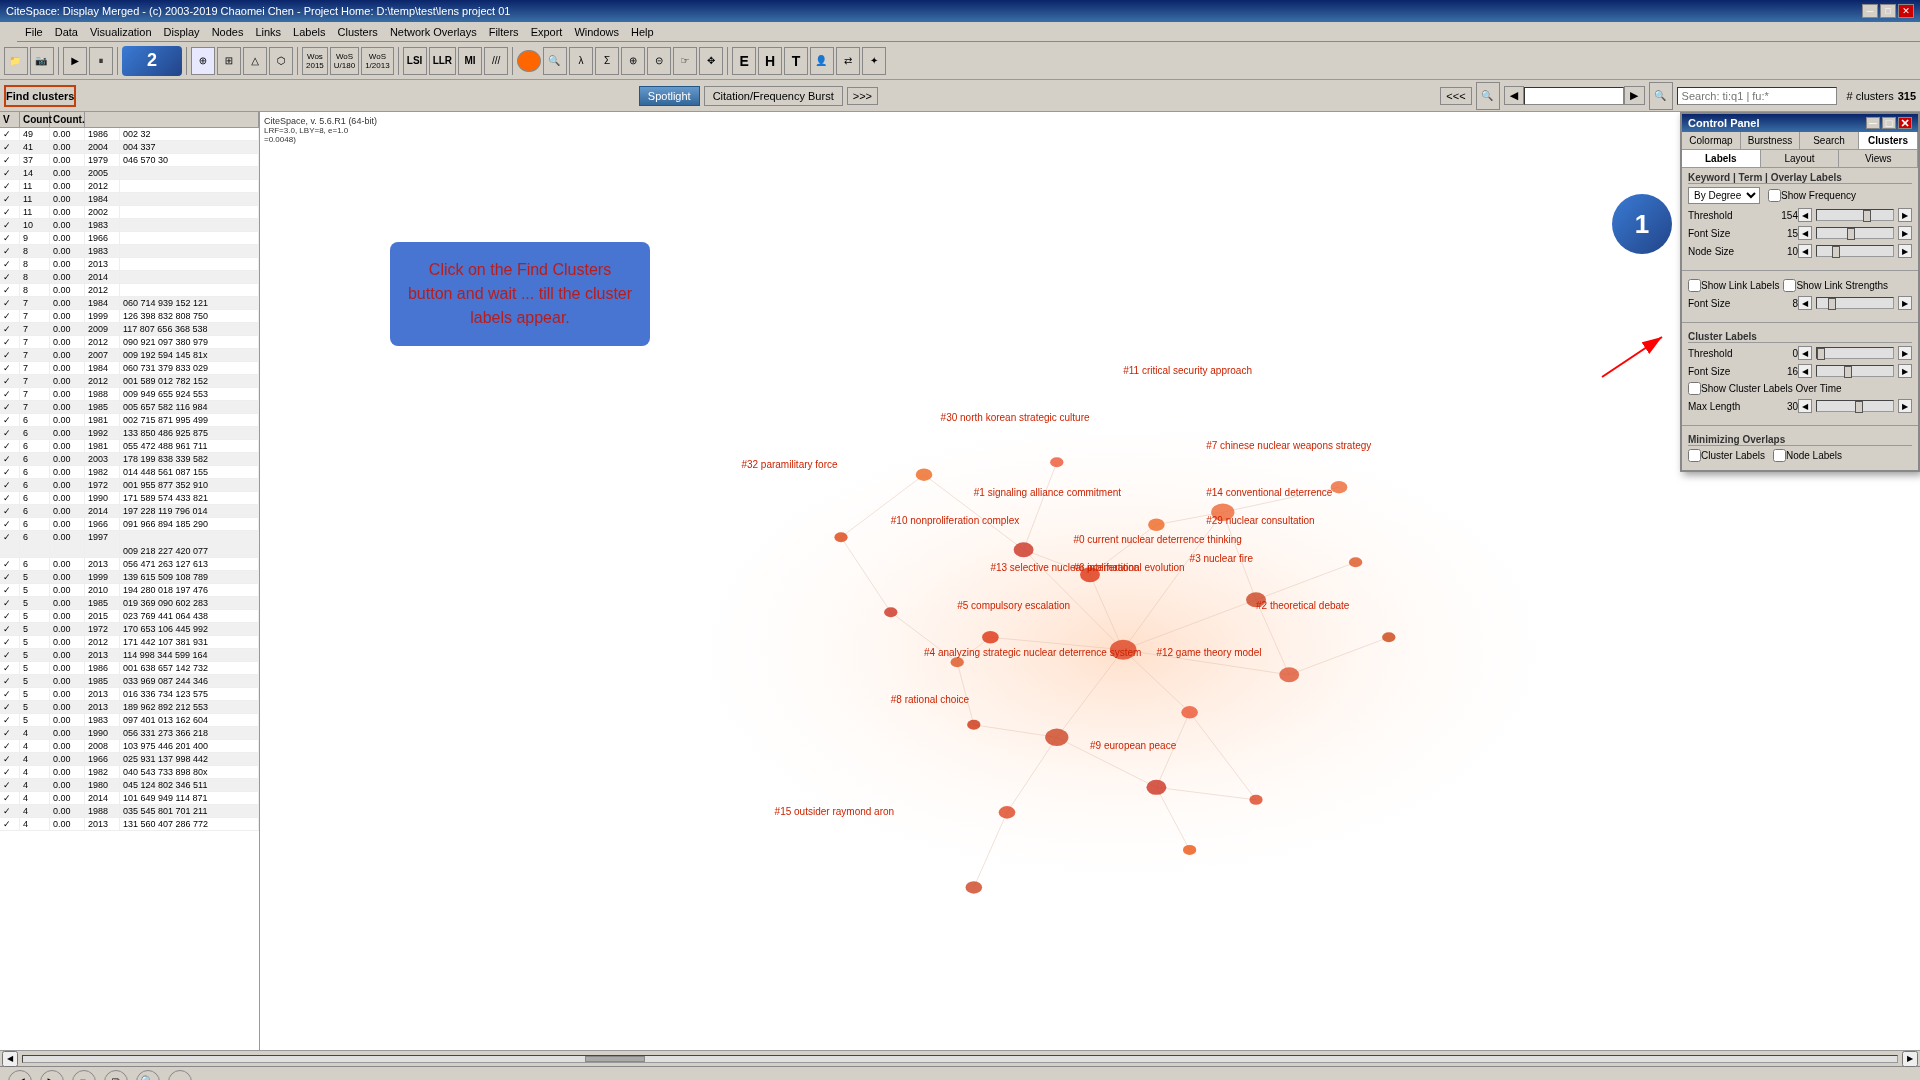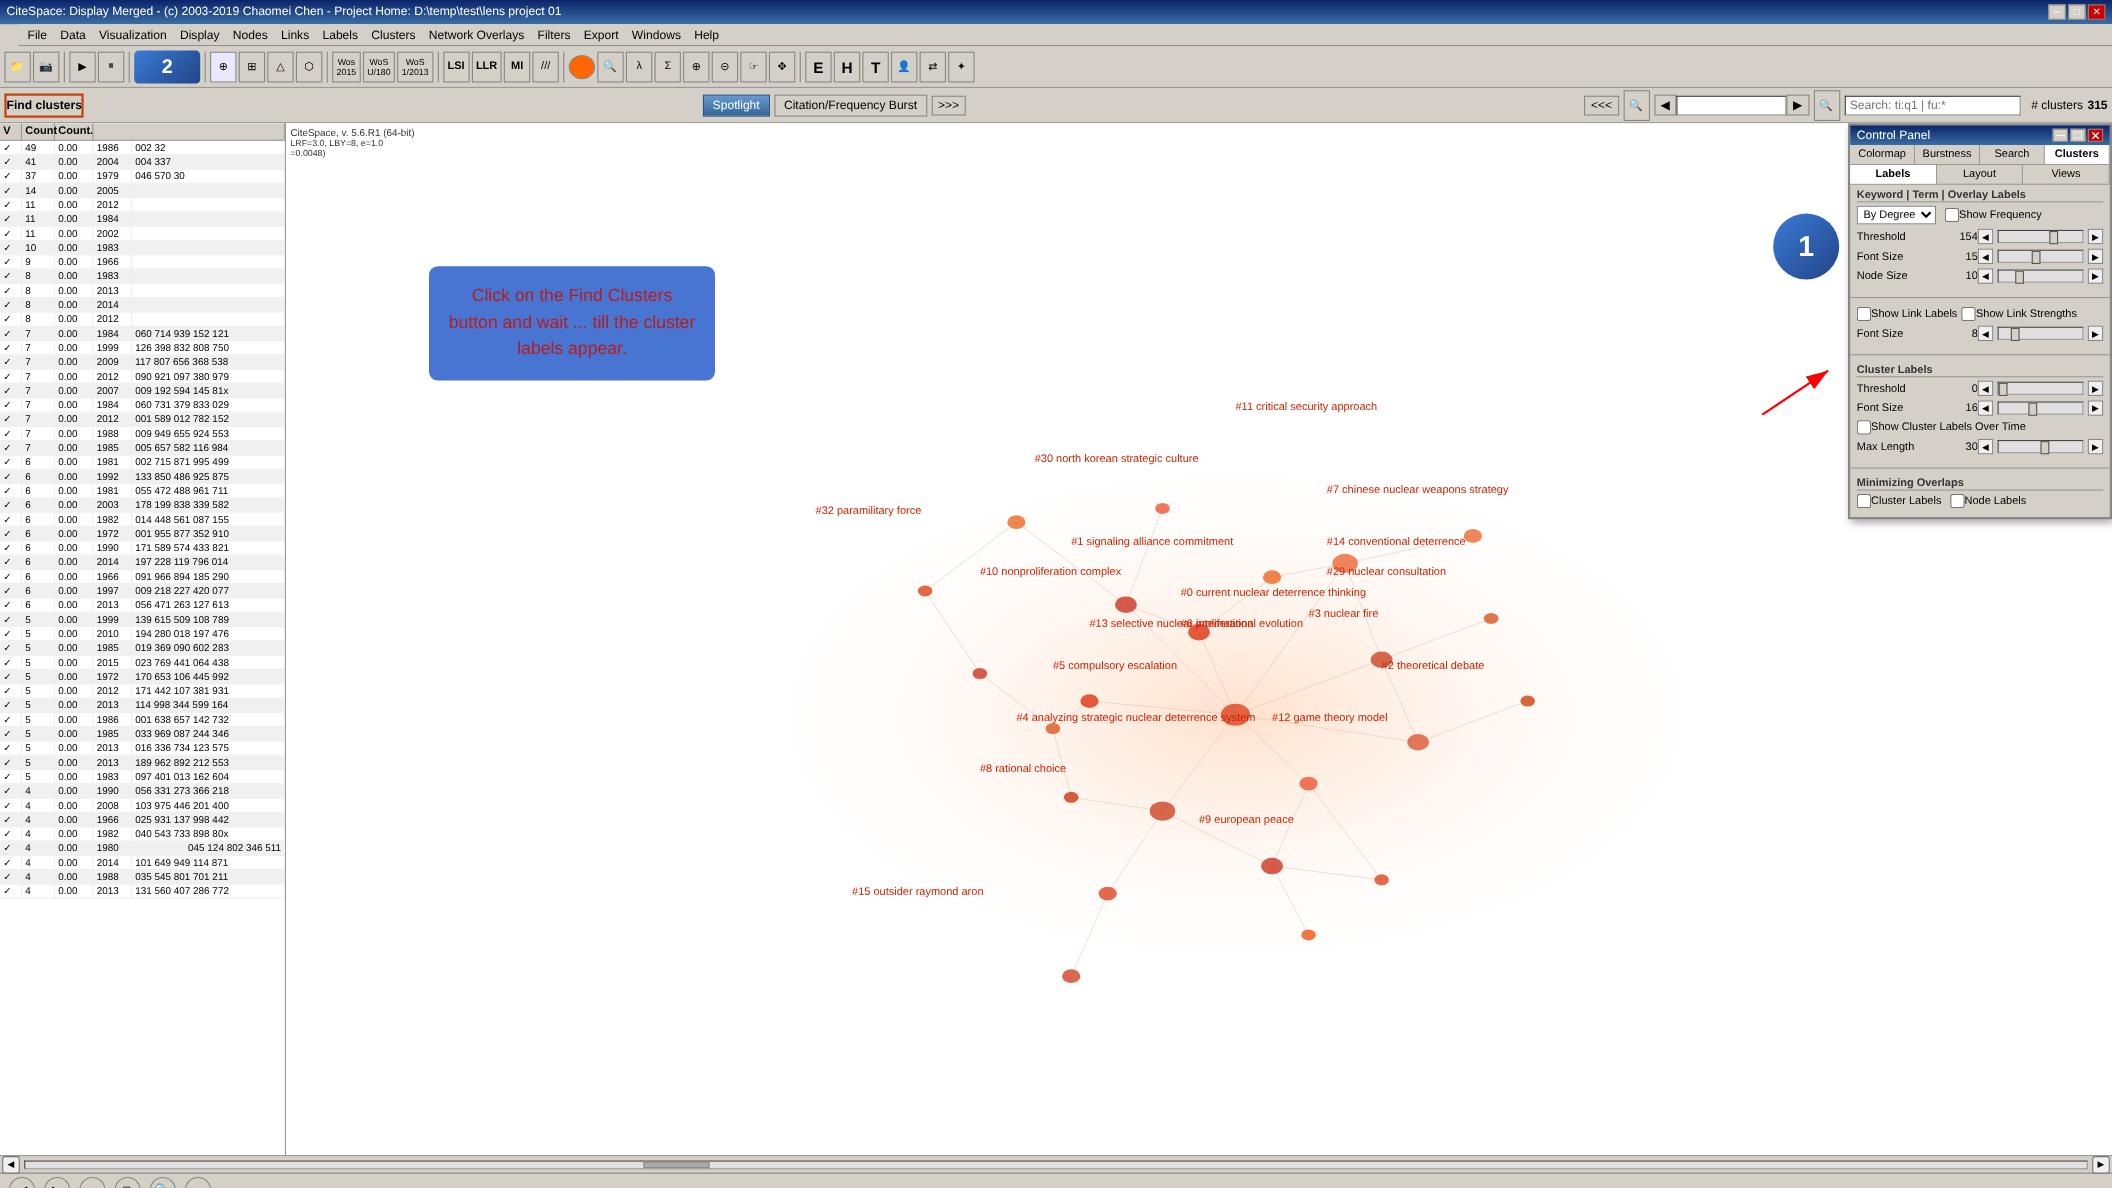--- a/index.html
+++ b/index.html
@@ -198,20 +198,21 @@
       box-shadow: 3px 3px 8px rgba(0,0,0,0.4);
     }
     .cp-title-bar {
       background: linear-gradient(to bottom, #0a246a, #3a6ea5);
       color: white;
       padding: 3px 6px;
       font-size: 11px;
       display: flex;
       justify-content: space-between;
       align-items: center;
+      font-weight: bold;
     }
     .cp-tabs {
       display: flex;
       background: #d4d0c8;
       border-bottom: 1px solid #999;
     }
     .cp-tab {
       flex: 1;
       padding: 3px 4px;
       text-align: center;
@@ -633,21 +634,21 @@
     <div class="td-cell" style="width:30px;">6</div>
     <div class="td-cell" style="width:35px;">0.00</div>
     <div class="td-cell" style="width:35px;">1966</div>
     <div class="td-cell" style="flex:1;">091 966 894 185 290</div>
   </div>
         <div class="table-row">
     <div class="td-cell" style="width:20px;">✓</div>
     <div class="td-cell" style="width:30px;">6</div>
     <div class="td-cell" style="width:35px;">0.00</div>
     <div class="td-cell" style="width:35px;">1997</div>
-    <div class="td-cell" style="flex:1;">009 218 227 420 077</div>
+    <div class="td-cell" style="flex:1;margin-top:14px;">009 218 227 420 077</div>
   </div>
         <div class="table-row">
     <div class="td-cell" style="width:20px;">✓</div>
     <div class="td-cell" style="width:30px;">6</div>
     <div class="td-cell" style="width:35px;">0.00</div>
     <div class="td-cell" style="width:35px;">2013</div>
     <div class="td-cell" style="flex:1;">056 471 263 127 613</div>
   </div>
         <div class="table-row">
     <div class="td-cell" style="width:20px;">✓</div>
@@ -759,21 +760,21 @@
     <div class="td-cell" style="width:30px;">4</div>
     <div class="td-cell" style="width:35px;">0.00</div>
     <div class="td-cell" style="width:35px;">1982</div>
     <div class="td-cell" style="flex:1;">040 543 733 898 80x</div>
   </div>
         <div class="table-row">
     <div class="td-cell" style="width:20px;">✓</div>
     <div class="td-cell" style="width:30px;">4</div>
     <div class="td-cell" style="width:35px;">0.00</div>
     <div class="td-cell" style="width:35px;">1980</div>
-    <div class="td-cell" style="flex:1;margin-left:48px;">045 124 802 346 511</div>
+    <div class="td-cell" style="flex:1;">045 124 802 346 511</div>
   </div>
         <div class="table-row">
     <div class="td-cell" style="width:20px;">✓</div>
     <div class="td-cell" style="width:30px;">4</div>
     <div class="td-cell" style="width:35px;">0.00</div>
     <div class="td-cell" style="width:35px;">2014</div>
     <div class="td-cell" style="flex:1;">101 649 949 114 871</div>
   </div>
         <div class="table-row">
     <div class="td-cell" style="width:20px;">✓</div>

